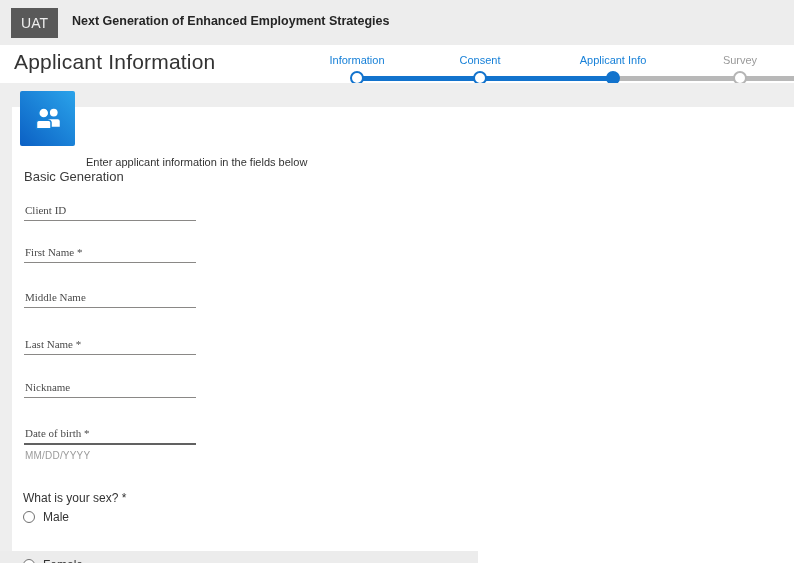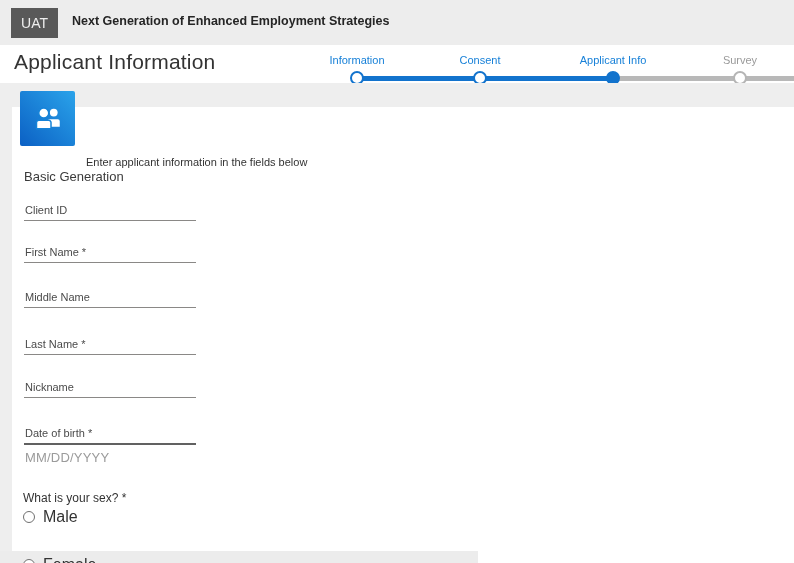--- a/index.html
+++ b/index.html
@@ -38,29 +38,29 @@
 
   
   .banner-icon { position: absolute; left: 20px; top: 91px; width: 55px; height: 55px; border-radius: 2px;
                  background: linear-gradient(225deg, #2aa3ea 0%, #0b60c4 100%);
                  display: flex; align-items: center; justify-content: center; }
   .banner-text { position: absolute; left: 86px; top: 121px; font-size: 11px; color: #333333; margin-top: 35px; }
 
   
   .section-title { position: absolute; left: 24px; font-size: 13px; color: #3b3b3b; }
   .fld { position: absolute; left: 24px; width: 172px; height: 18px; border: none; border-bottom: 1px solid #8a8886;
-         background: transparent; font-family: Liberation Sans, sans-serif; font-size: 11px; color: #333;
+         background: transparent; font-family: Liberation Serif, serif; font-size: 11px; color: #333;
          padding: 0 0 4px 1px; border-radius: 0; outline: none; }
   .fld::placeholder { color: #4a4a4a; opacity: 1; }
   .fld-dark { border-bottom: 2px solid #616161; }
-  .helper { position: absolute; left: 25px; font-size: 13px; color: #9b9b9b; letter-spacing: 0.2px; }
+  .helper { position: absolute; left: 25px; font-size: 10px; color: #9b9b9b; letter-spacing: 0.2px; }
   .question-label { position: absolute; left: 23px; font-size: 12px; color: #333333; }
   .radio-row { position: absolute; left: 23px; display: flex; align-items: center; gap: 8px; height: 14px; }
   .radio-circle { width: 12px; height: 12px; border: 1px solid #707070; border-radius: 50%; background: #fff; flex: 0 0 auto; }
-  .radio-text { font-size: 16px; color: #333333; }
+  .radio-text { font-size: 12px; color: #333333; }
 
   .people-svg { width: 30px; height: 30px; }
 </style>
 </head>
 <body>
 
 <div class="stage">
 
   <div class="topbar">
     <div class="uat-badge">UAT</div>

